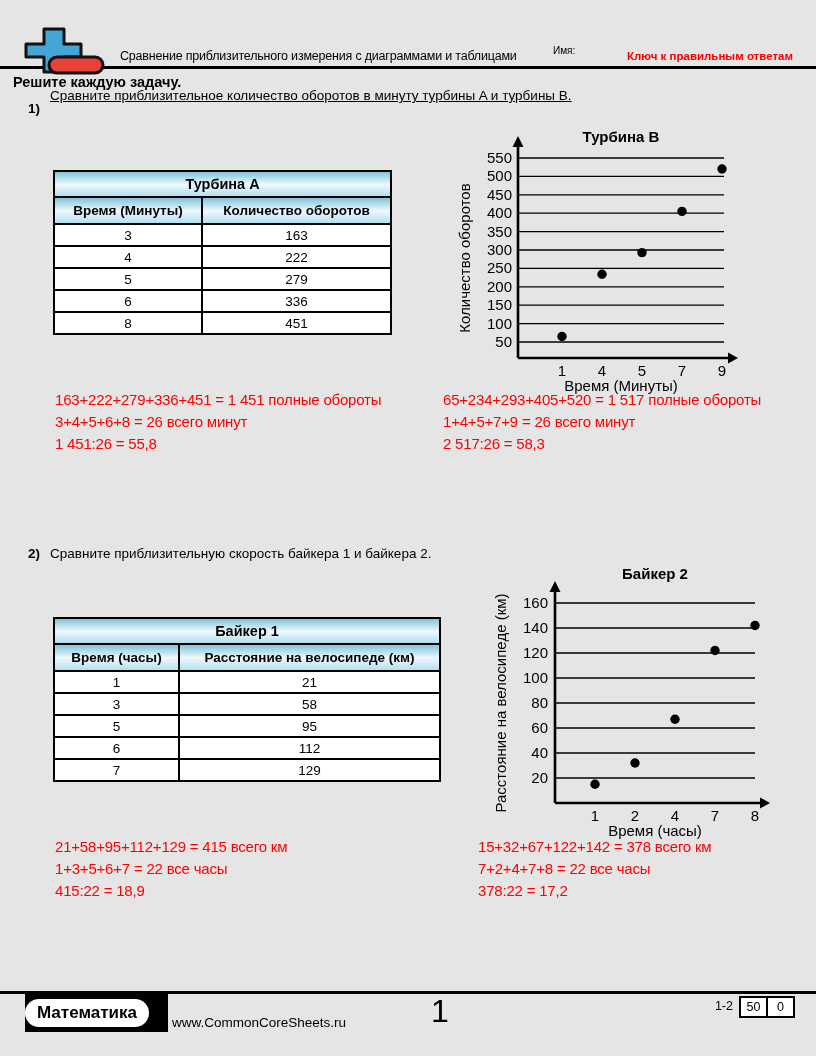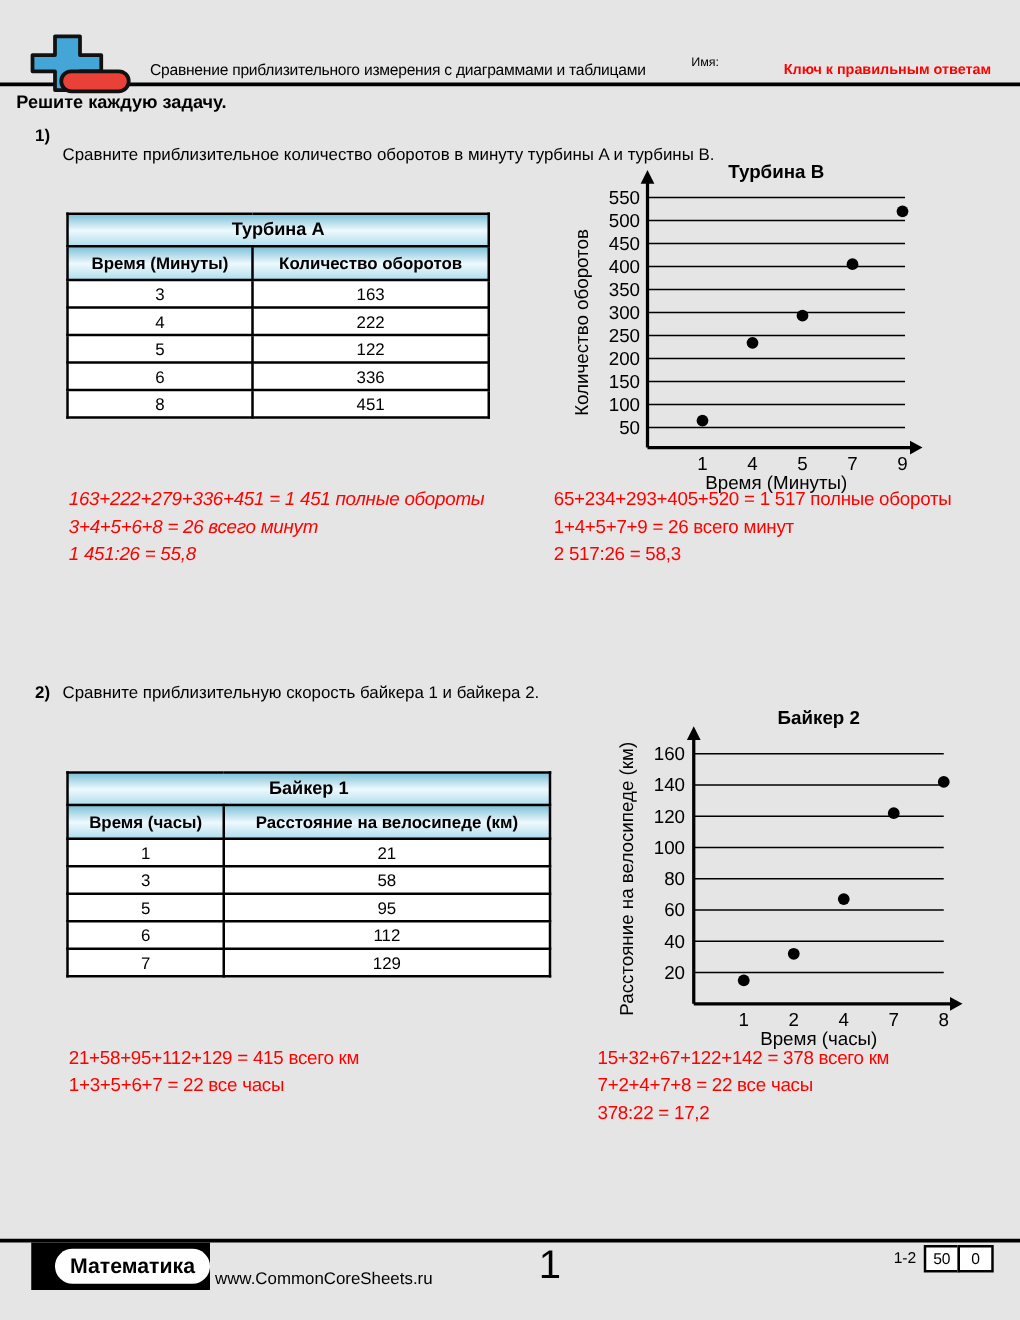--- a/index.html
+++ b/index.html
@@ -31,21 +31,21 @@
   table.data-table td{height:20px;font-size:13.5px;}
 
   .chart{position:absolute;}
   .chart svg text{font-family:"Liberation Sans",sans-serif;fill:#000;}
 
   .answers{position:absolute;color:#ff0000;font-size:15px;line-height:22px;letter-spacing:-0.2px;}
 
   
   .footer-rule{left:0;top:991px;width:816px;height:3px;background:#000;}
   .brand-box{left:25px;top:994px;width:143px;height:38px;background:#000;display:flex;
-             align-items:center;justify-content:flex-end;}
+             align-items:center;justify-content:flex-start;}
   .brand-pill{background:#fff;border-radius:16px;padding:4px 12px;font-size:17px;font-weight:bold;}
   .site-url{left:172px;top:1015px;font-size:13.5px;}
   .page-num{left:400px;top:993px;width:80px;text-align:center;font-size:32px;}
   .prob-range{left:653px;top:999px;width:80px;text-align:right;font-size:12.5px;}
   .score-boxes{left:741px;top:996px;display:flex;}
   .score-box{width:25px;height:18px;border:2px solid #000;margin-left:-2px;
              display:flex;align-items:center;justify-content:center;font-size:12.5px;background:#fff;}
 </style>
 </head>
 <body>
@@ -56,21 +56,21 @@
     <path class="lg-blue" d="M20 2 H40 V17 H57 V30 H40 V45 H20 V30 H2 V17 H20 Z"></path>
     <rect class="lg-red" x="25" y="30" width="54" height="16" rx="8"></rect>
   </svg>
   <div class="abs ws-title">Сравнение приблизительного измерения с диаграммами и таблицами</div>
   <div class="abs name-label">Имя:</div>
   <div class="abs key-label">Ключ к правильным ответам</div>
   <div class="abs header-rule"></div>
   <div class="abs instructions">Решите каждую задачу.</div>
 
   <div class="abs prob-head prob-num" style="top:101px;">1)</div>
-  <div class="abs prob-head prob-q" style="top:116px;">Сравните приблизительное количество оборотов в минуту турбины A и турбины B.</div>
+  <div class="abs prob-head prob-q" style="top:88px;text-decoration:underline;">Сравните приблизительное количество оборотов в минуту турбины A и турбины B.</div>
 
   <table class="data-table" style="left:53px;top:170px;width:337px;">
     <colgroup>
         <col style="width:148px;">
         <col style="width:189px;">
       </colgroup>
     <thead>
       <tr class="title-row">
         <th colspan="2">Турбина A</th>
       </tr>
@@ -83,21 +83,21 @@
         <tr>
           <td>3</td>
           <td>163</td>
         </tr>
         <tr>
           <td>4</td>
           <td>222</td>
         </tr>
         <tr>
           <td>5</td>
-          <td>122</td>
+          <td>279</td>
         </tr>
         <tr>
           <td>6</td>
           <td>336</td>
         </tr>
         <tr>
           <td>8</td>
           <td>451</td>
         </tr>
       </tbody>
@@ -138,21 +138,21 @@
         <text x="280" y="250" text-anchor="middle" font-size="15">9</text>
         <text x="179" y="265" text-anchor="middle" font-size="15">Время (Минуты)</text>
         <text x="28" y="132" text-anchor="middle" font-size="15" transform="rotate(-90 28 132)">Количество оборотов</text>
         <circle cx="120" cy="210.47999999999996" r="4.7" fill="#000000"></circle>
         <circle cx="160" cy="148.288" r="4.7" fill="#000000"></circle>
         <circle cx="200" cy="126.576" r="4.7" fill="#000000"></circle>
         <circle cx="240" cy="85.35999999999999" r="4.7" fill="#000000"></circle>
         <circle cx="280" cy="43.04" r="4.7" fill="#000000"></circle>
       </svg></div>
 
-  <div class="answers" style="left:55px;top:389px;font-style:italic;">
+  <div class="answers" style="left:55px;top:389px;">
       <div>163+222+279+336+451 = 1 451 полные обороты</div>
       <div>3+4+5+6+8 = 26 всего минут</div>
       <div>1 451:26 = 55,8</div>
     </div>
   <div class="answers" style="left:443px;top:389px;">
       <div>65+234+293+405+520 = 1 517 полные обороты</div>
       <div>1+4+5+7+9 = 26 всего минут</div>
       <div>2 517:26 = 58,3</div>
     </div>
 
@@ -229,20 +229,21 @@
         <circle cx="155" cy="221.25" r="4.7" fill="#000000"></circle>
         <circle cx="195" cy="200" r="4.7" fill="#000000"></circle>
         <circle cx="235" cy="156.25" r="4.7" fill="#000000"></circle>
         <circle cx="275" cy="87.5" r="4.7" fill="#000000"></circle>
         <circle cx="315" cy="62.5" r="4.7" fill="#000000"></circle>
       </svg></div>
 
   <div class="answers" style="left:55px;top:836px;">
       <div>21+58+95+112+129 = 415 всего км</div>
       <div>1+3+5+6+7 = 22 все часы</div>
+      <div>415:22 = 18,9</div>
     </div>
   <div class="answers" style="left:478px;top:836px;">
       <div>15+32+67+122+142 = 378 всего км</div>
       <div>7+2+4+7+8 = 22 все часы</div>
       <div>378:22 = 17,2</div>
     </div>
 
   <div class="abs footer-rule"></div>
   <div class="abs brand-box">
     <span class="brand-pill">Математика</span>

